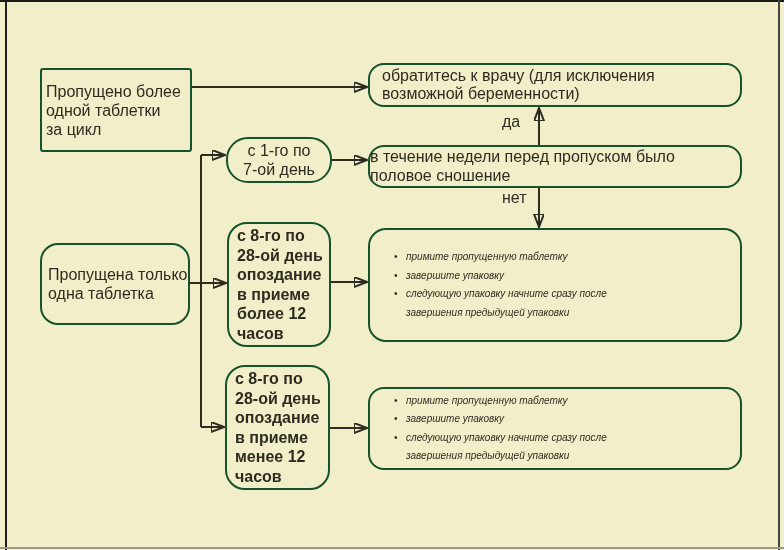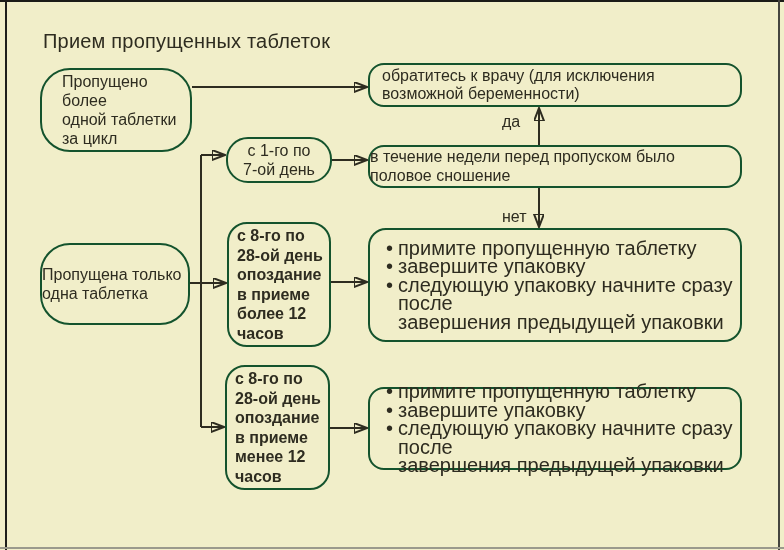--- a/index.html
+++ b/index.html
@@ -25,52 +25,51 @@
   .edges { position:absolute; left:0; top:0; z-index:1; }
   .edges path { stroke:#2e2c20; stroke-width:2; fill:none; }
 
   .node {
     position:absolute; box-sizing:border-box;
     border:2px solid #14532d; background:#f1eec9;
     display:flex; align-items:center; z-index:2;
   }
   .node-text { white-space:pre-line; font-size:16px; line-height:19px; }
 
-  .n-a { left:40px;  top:68px;  width:152px; height:84px;  border-radius:30px; padding-left:20px; }
-  .n-b { left:40px;  top:243px; width:150px; height:82px;  border-radius:30px; }
+  .n-a { left:40px;  top:68px;  width:152px; height:84px;  border-radius:3px; padding-left:4px; }
+  .n-b { left:40px;  top:243px; width:150px; height:82px;  border-radius:18px; padding-left:6px; }
   .n-c { left:226px; top:137px; width:106px; height:46px;  border-radius:22px; justify-content:center; text-align:center; }
   .n-c .node-text { line-height:19.5px; }
   .n-d { left:227px; top:222px; width:104px; height:125px; border-radius:20px; padding-left:8px; }
   .n-e { left:225px; top:365px; width:105px; height:125px; border-radius:20px; padding-left:8px; }
   .n-d .node-text, .n-e .node-text { line-height:19.5px;font-weight:bold; }
   .n-f { left:368px; top:63px;  width:374px; height:44px;  border-radius:16px; padding-left:12px; }
   .n-g { left:368px; top:145px; width:374px; height:43px;  border-radius:16px; padding-left:0; }
   .n-f .node-text, .n-g .node-text { line-height:18.5px; }
   .n-h { left:368px; top:228px; width:374px; height:114px; border-radius:18px; padding-left:16px; }
   .n-i { left:368px; top:387px; width:374px; height:83px;  border-radius:16px; padding-left:16px; }
 
-  ul.actions { list-style:none; margin:0; padding:0; font-size:20px; line-height:18.5px; }
+  ul.actions { list-style:none; margin:8px; padding:0; font-size:10px; line-height:18.5px;font-style:italic; }
   ul.actions li { position:relative; padding-left:12px; white-space:pre-line; }
   ul.actions li::before { content:"•"; position:absolute; left:0; top:0; }
 
   .edge-label { position:absolute; font-size:16px; z-index:3;text-align:right; }
   .lbl-yes { left:502px; top:113px; }
-  .lbl-no  { left:502px; top:208px; }
+  .lbl-no  { left:502px; top:189px; }
 </style>
 </head>
 <body>
 
 <div class="canvas">
 
   <div class="pb pb-top"></div>
   <div class="pb pb-left"></div>
   <div class="pb pb-right"></div>
   <div class="pb pb-bottom"></div>
 
-  <div class="title">Прием пропущенных таблеток</div>
 
   <svg class="edges" width="784" height="550" viewBox="0 0 784 550">
     <defs>
       <marker id="arw" markerUnits="userSpaceOnUse" markerWidth="14" markerHeight="11" refX="13" refY="5" orient="auto">
         <path d="M0,0 L13,5 L0,10 Z" fill="#2e2c20" stroke="none"></path>
       </marker>
     </defs>
     <path d="M192 87 H367" marker-end="url(#arw)"></path>
     <path d="M188 283 H202"></path>
     <path d="M201 155 V427"></path>

